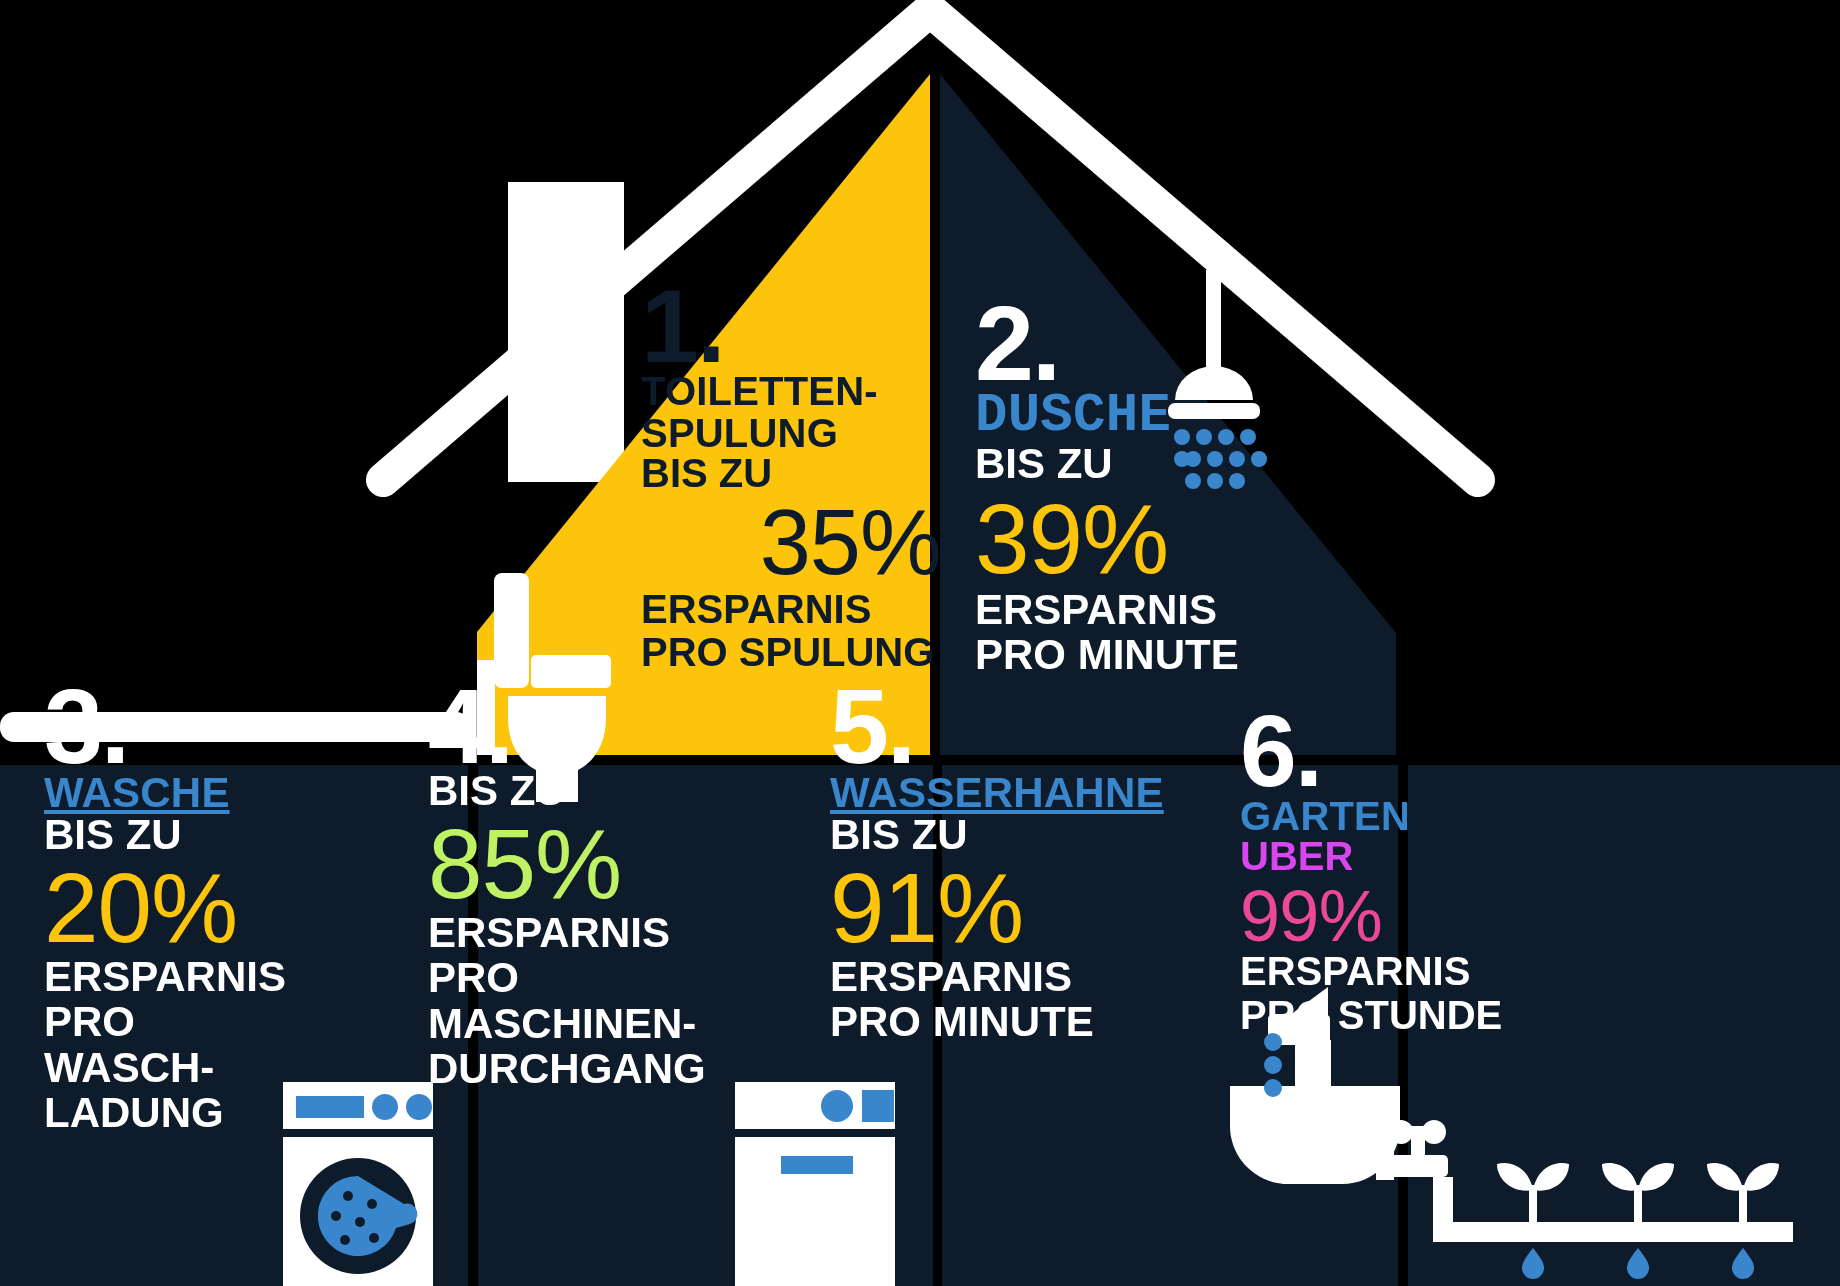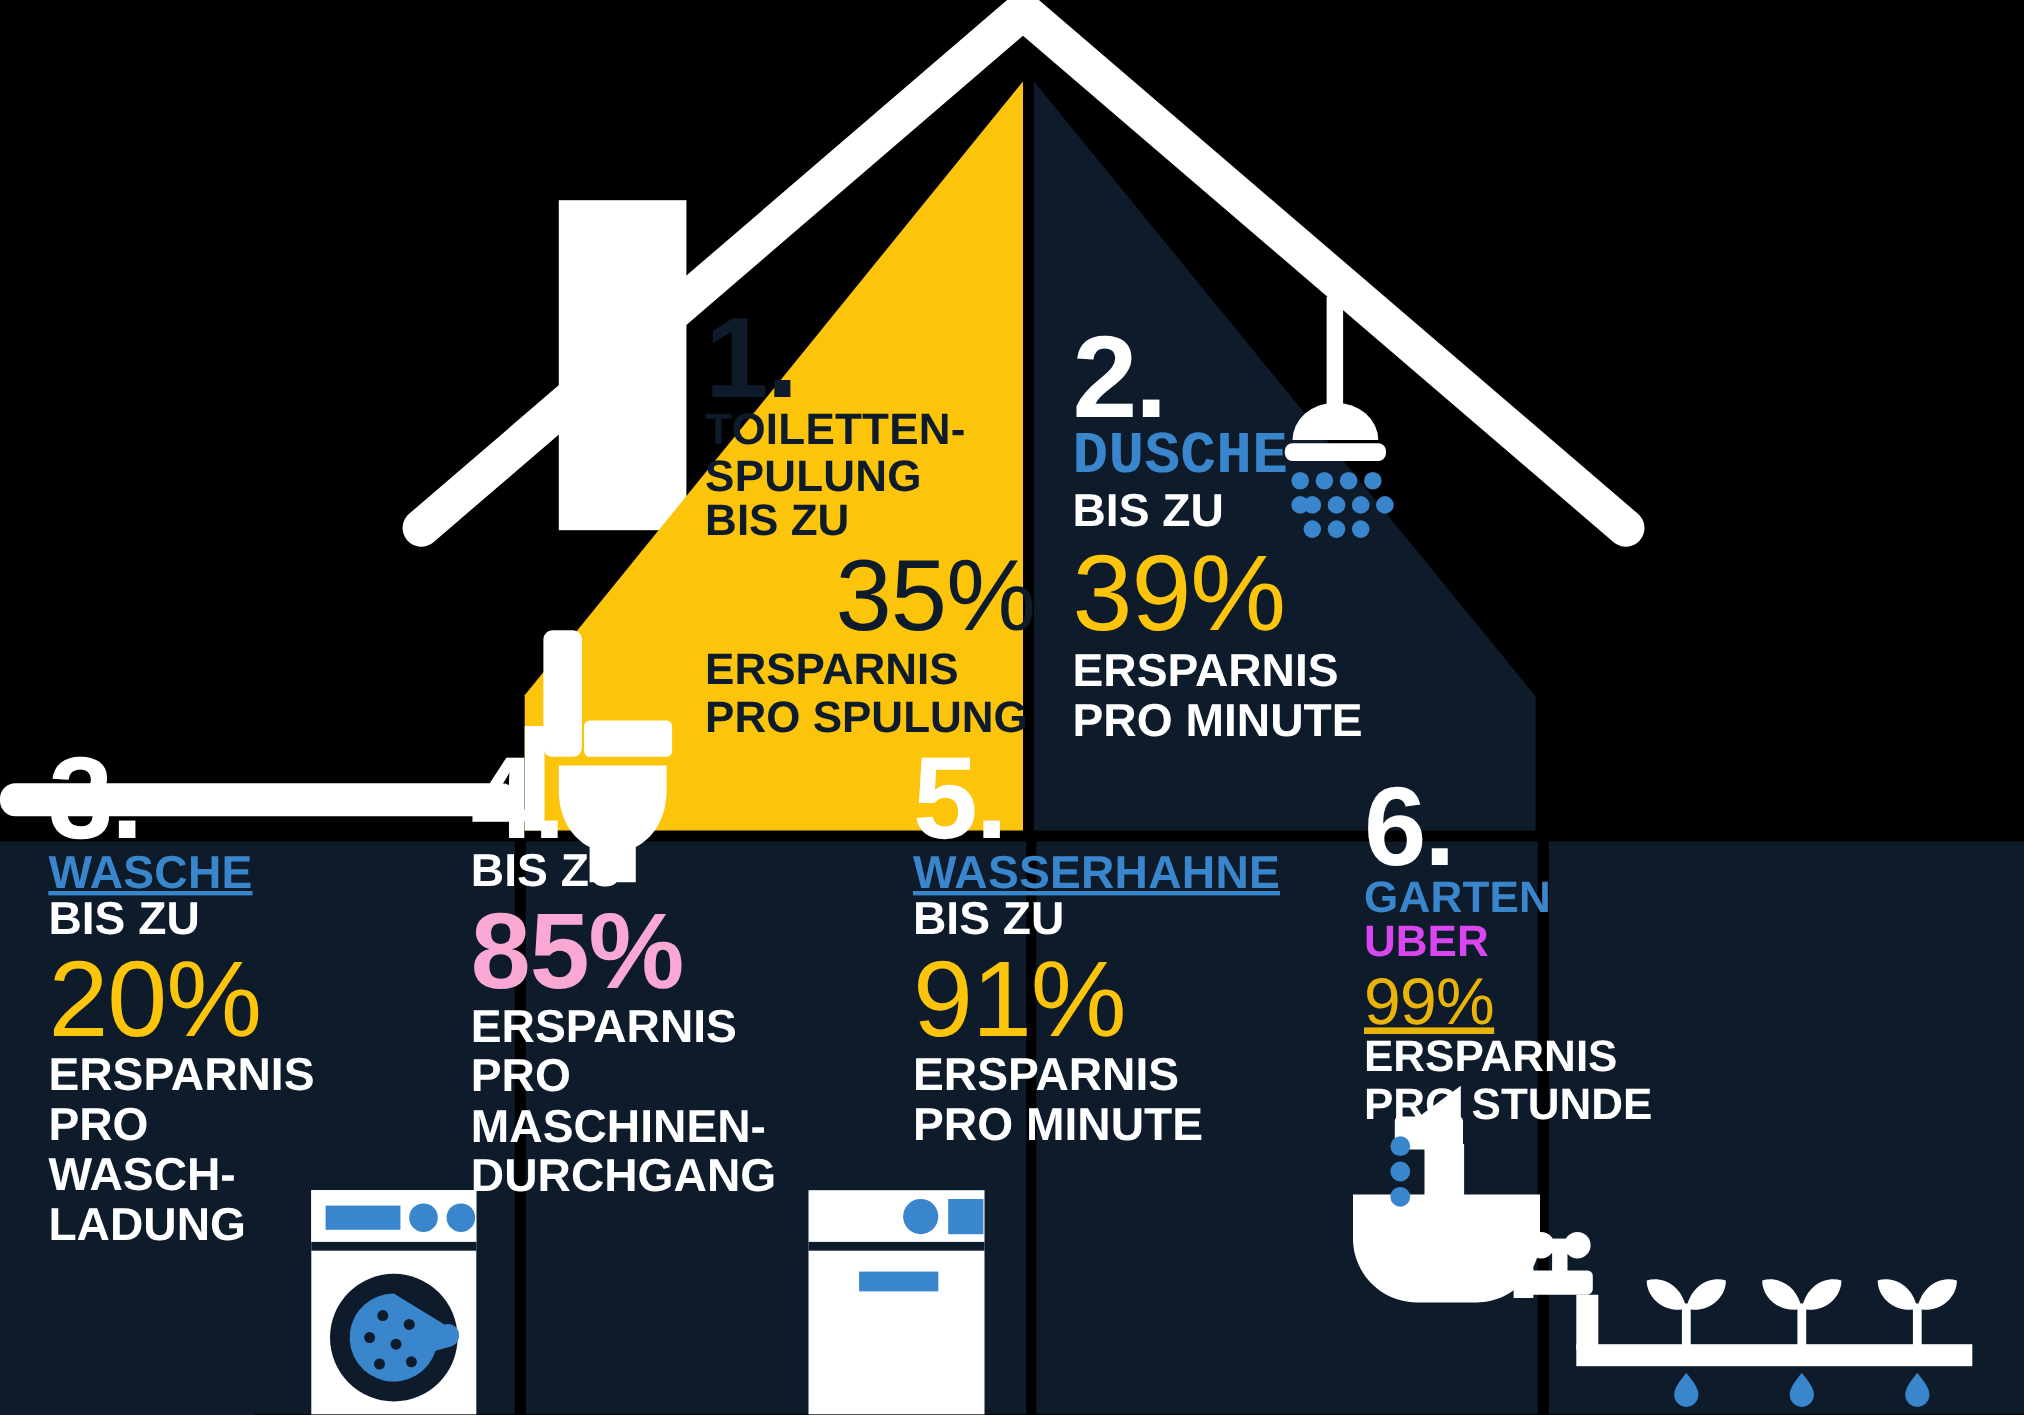--- a/index.html
+++ b/index.html
@@ -39,37 +39,37 @@
   #p3 .cat{font-size:42px;color:#3a86cc;margin-top:2px;text-decoration:underline;}
   #p3 .bis{font-size:42px;color:#fff;}
   #p3 .pct{font-size:98px;color:#fcc50b;margin-top:8px;margin-bottom:2px;}
   #p3 .ersp{font-size:42px;color:#fff;}
 
   
   #p4{left:428px;top:683px;width:300px;}
   #p4 .num{font-size:106px;color:#fff;}
   #p4 .cat{font-size:42px;color:#3a86cc;margin-top:2px;}
   #p4 .bis{font-size:42px;color:#fff;}
-  #p4 .pct{font-size:98px;color:#f9a8d4;margin-top:8px;margin-bottom:2px;font-weight:bold;}
+  #p4 .pct{font-size:98px;color:#bef264;margin-top:8px;margin-bottom:2px;}
   #p4 .ersp{font-size:42px;color:#fff;}
 
   
   #p5{left:830px;top:683px;width:300px;}
   #p5 .num{font-size:106px;color:#fff;}
   #p5 .cat{font-size:42px;color:#3a86cc;margin-top:2px;text-decoration:underline;}
   #p5 .bis{font-size:42px;color:#fff;}
   #p5 .pct{font-size:98px;color:#fcc50b;margin-top:8px;margin-bottom:2px;}
   #p5 .ersp{font-size:42px;color:#fff;}
 
   
   #p6{left:1240px;top:710px;width:300px;}
   #p6 .num{font-size:102px;color:#fff;}
   #p6 .cat{font-size:40px;color:#3a86cc;margin-top:2px;}
   #p6 .bis{font-size:40px;color:#d946ef;}
-  #p6 .pct{font-size:60px;color:#eab308;margin-top:8px;margin-bottom:2px;text-decoration:underline;}
+  #p6 .pct{font-size:72px;color:#ec4899;margin-top:8px;margin-bottom:2px;}
   #p6 .ersp{font-size:40px;color:#fff;}
 
   .line{display:block;white-space:nowrap;}
 </style>
 </head>
 <body>
 
 <div id="stage">
 
   <svg class="layer" viewBox="0 0 1840 1286">

